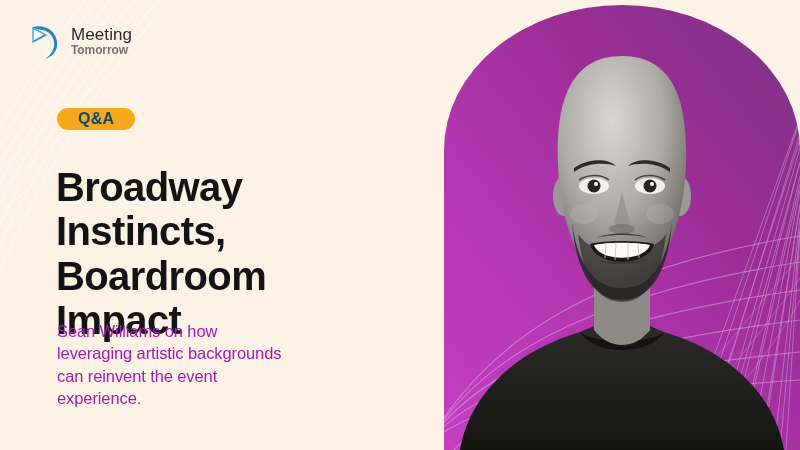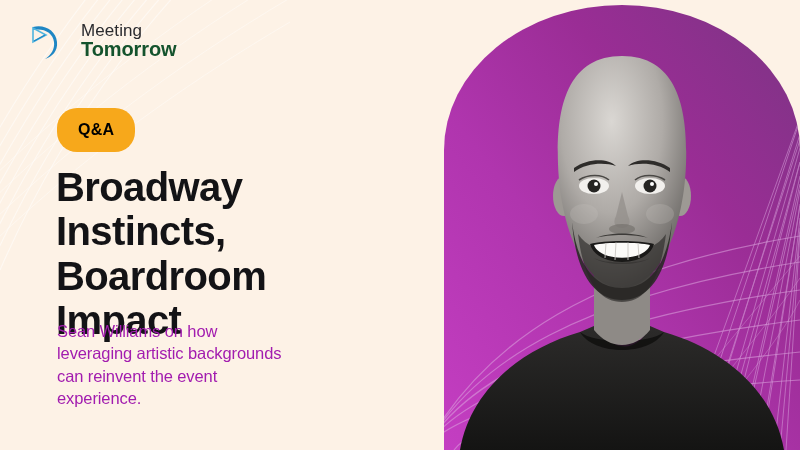--- a/index.html
+++ b/index.html
@@ -35,50 +35,50 @@
     overflow:hidden;
   }
   .arch-svg { position:absolute; left:0; top:0; }
 
   
   .logo {
     position:absolute;
     left:29px; top:22px;
     display:flex;
     align-items:center;
-    gap:18px;
+    gap:8px;
   }
   .logo-mark { width:34px; height:38px; flex:none; }
   .logo-words {
     display:flex; flex-direction:column;
     line-height:1.02;
   }
   .logo-line1 {
     font-size:17px;
     font-weight:400;
     color:#2A2A2E;
     letter-spacing:.1px;
   }
   .logo-line2 {
-    font-size:20px;
+    font-size:12px;
     font-weight:700;
-    color:#14532d;
+    color:#737373;
     letter-spacing:-.1px;
   }
 
   
   .badge {
     position:absolute;
     left:57px; top:108px;
     background:#F7A81B;
-    color:#000000;
+    color:#0c4a6e;
     font-size:16px;
     font-weight:700;
     letter-spacing:.2px;
-    padding:13px 21px;
+    padding:2px 21px;
     border-radius:20px;
     display:inline-block;
   }
 
   
   .headline {
     position:absolute;
     left:56px; top:165px;
     width:330px;
     font-size:40px;

